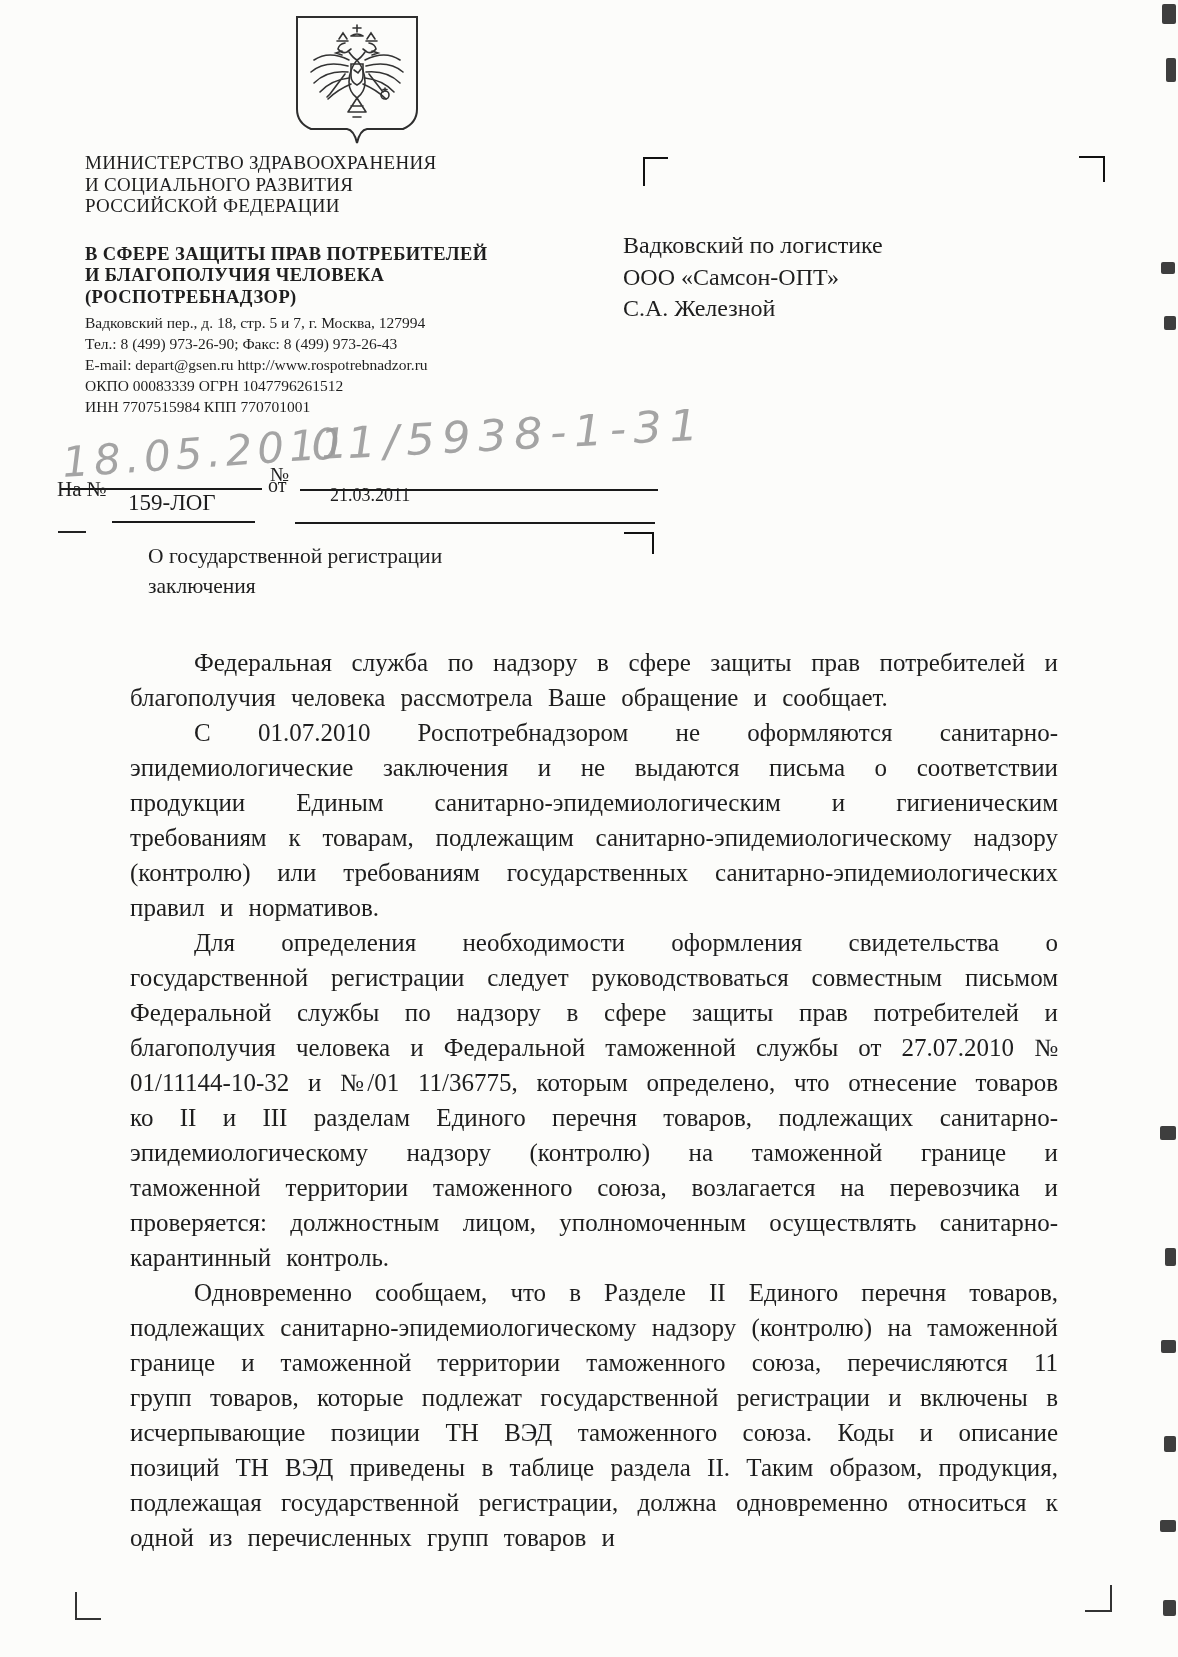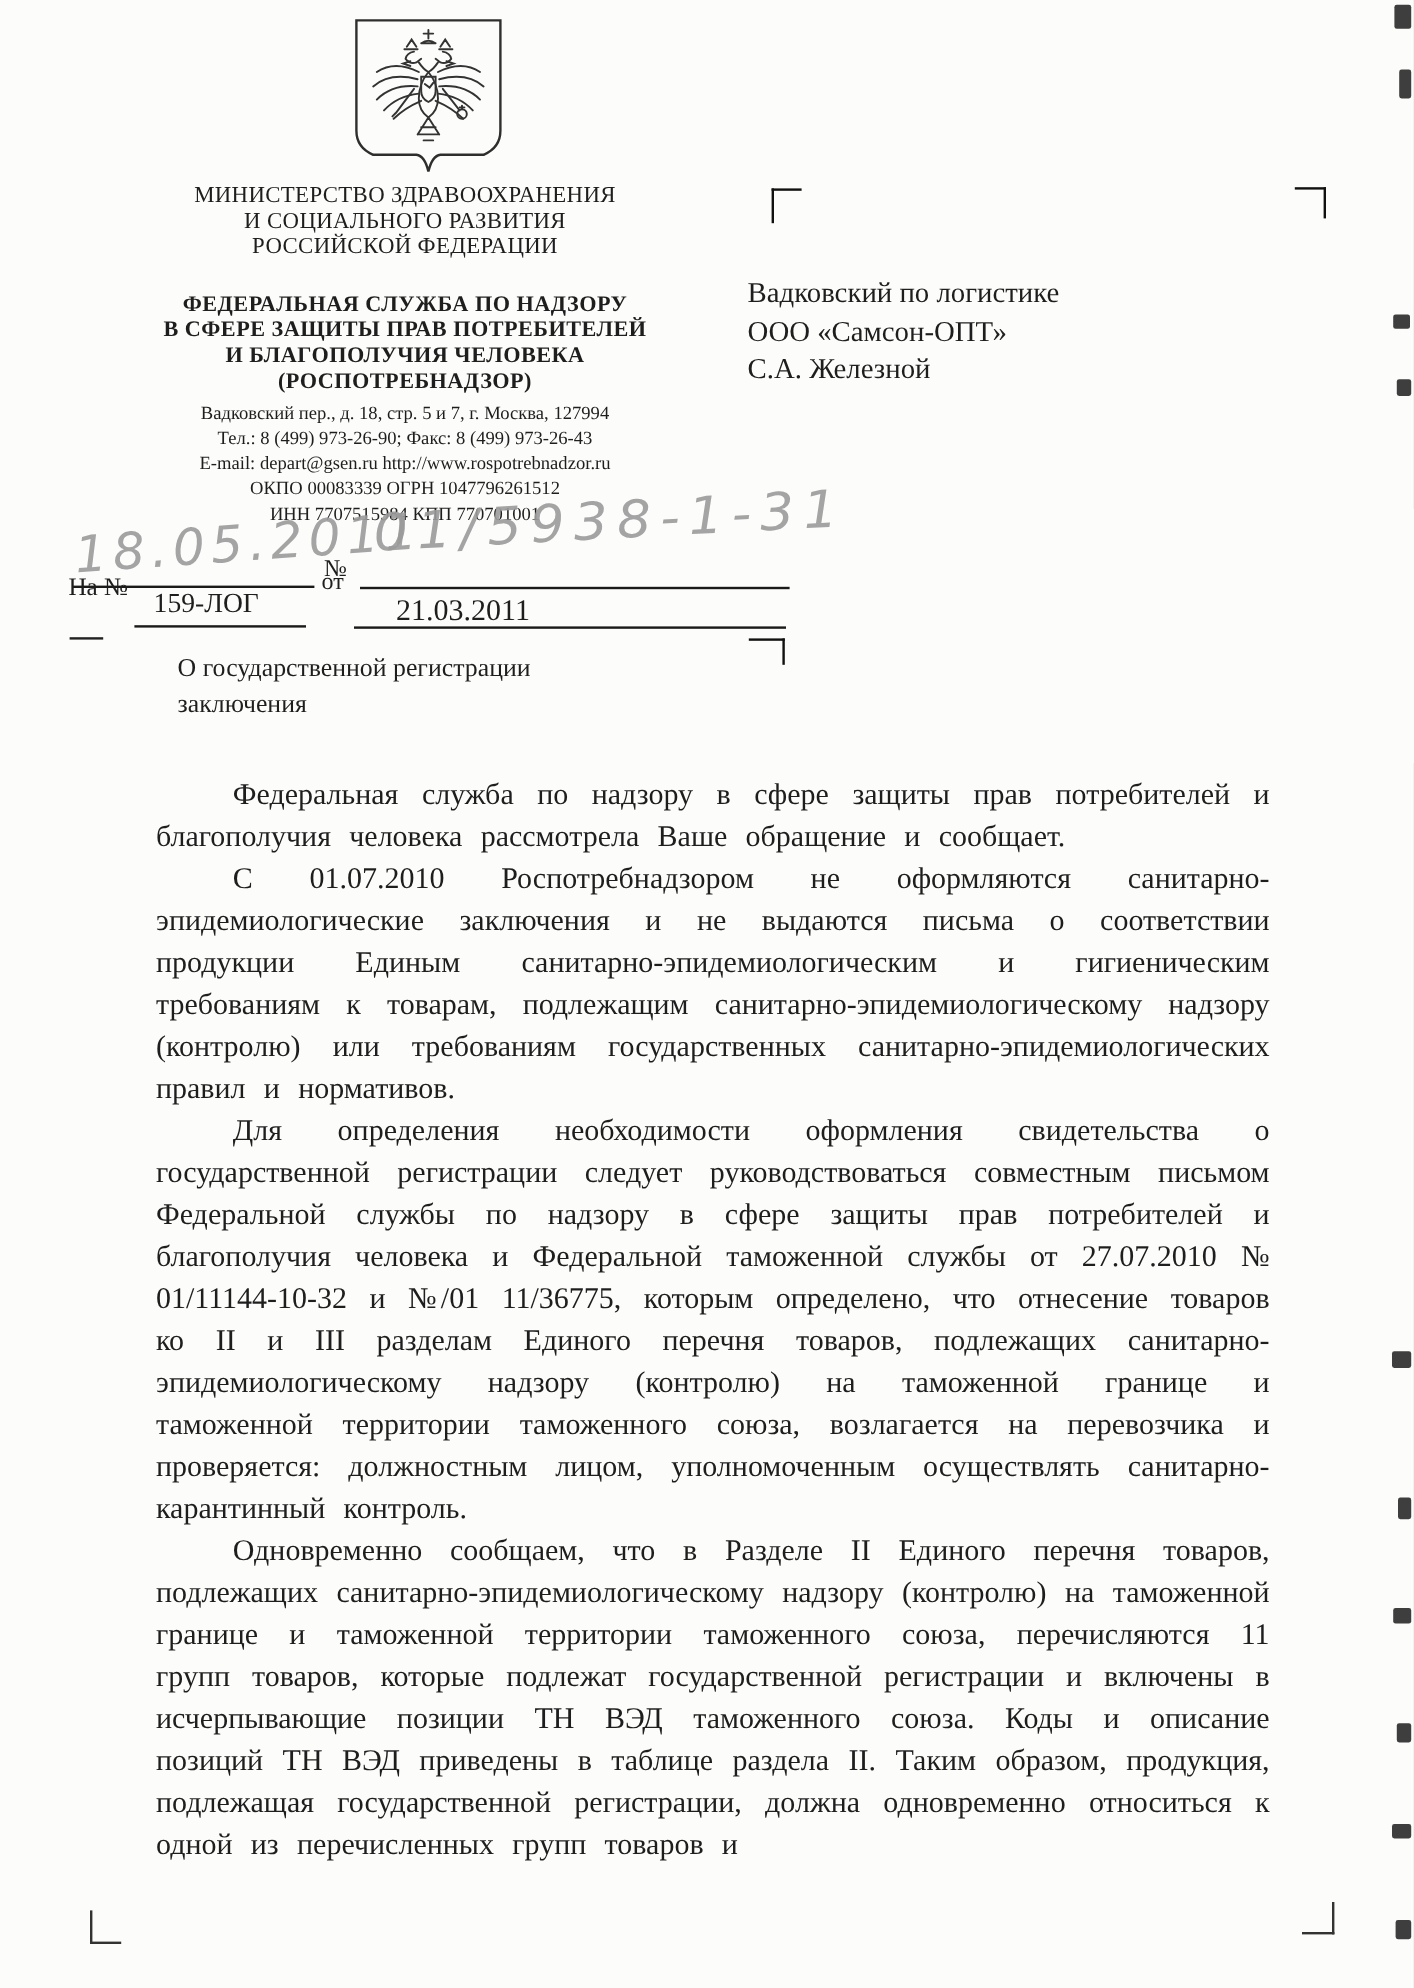--- a/index.html
+++ b/index.html
@@ -3,21 +3,21 @@
 <meta charset="utf-8">
 <style>
   html,body{margin:0;padding:0;background:#e8e8e6;}
   .page{
     position:relative;width:1178px;height:1657px;margin:0 auto;
     background:#fcfcfa;overflow:hidden;
     font-family:"Liberation Serif", serif;color:#1e1e1e;
   }
   
   .emblem{position:absolute;left:287px;top:12px;width:140px;height:138px;}
-  .letterhead{position:absolute;left:85px;top:152px;width:505px;text-align:center;}
+  .letterhead{position:absolute;left:85px;top:152px;width:505px;}
   .ministry div{font-size:19px;line-height:21.5px;letter-spacing:.3px;}
   .service{margin-top:27px;}
   .service div{font-weight:bold;font-size:18.5px;line-height:21.5px;letter-spacing:.4px;}
   .contacts{margin-top:4px;}
   .contacts div{font-size:15.5px;line-height:21px;}
   
   .addressee{position:absolute;left:623px;top:230px;font-size:24px;line-height:31.5px;}
   
   .hw{position:absolute;color:#9b9b9b;font-family:"DejaVu Sans",sans-serif;
       font-style:italic;white-space:nowrap;opacity:.9;}
@@ -26,21 +26,21 @@
   .ref-line{position:absolute;height:0;border-top:2px solid #1a1a1a;}
   .line-date{left:60px;top:488px;width:202px;}
   .line-num{left:300px;top:489px;width:358px;}
   .line-innum{left:112px;top:521px;width:143px;}
   .line-indate{left:295px;top:522px;width:360px;}
   .lbl{position:absolute;white-space:nowrap;}
   .lbl-no{left:270px;top:463px;font-size:20px;}
   .lbl-nano{left:57px;top:477px;font-size:21px;}
   .lbl-ot{left:268px;top:474px;font-size:20px;text-align:right;}
   .val-innum{left:128px;top:490px;font-size:23px;}
-  .val-indate{left:330px;top:496px;font-size:25px;}
+  .val-indate{left:330px;top:485px;font-size:18px;}
   
   .subject{position:absolute;left:128px;top:541px;font-size:21.5px;line-height:30px;margin-left:20px;}
   
   .body-text{position:absolute;left:130px;top:645px;width:928px;
              font-size:25px;line-height:35px;text-align:justify;}
   .body-text p{margin:0;text-indent:64px;word-spacing:9px;}
   
   .mark{position:absolute;}
   .m-tl{left:643px;top:157px;width:23px;height:27px;border-top:2px solid #111;border-left:2px solid #111;}
   .m-tr{left:1079px;top:156px;width:24px;height:24px;border-top:2px solid #111;border-right:2px solid #111;}
@@ -84,21 +84,20 @@
     </g>
   </svg>
 
   <div class="letterhead">
     <div class="ministry">
       <div>МИНИСТЕРСТВО ЗДРАВООХРАНЕНИЯ</div>
       <div>И СОЦИАЛЬНОГО РАЗВИТИЯ</div>
       <div>РОССИЙСКОЙ ФЕДЕРАЦИИ</div>
     </div>
     <div class="service">
-      <div>ФЕДЕРАЛЬНАЯ СЛУЖБА ПО НАДЗОРУ</div>
       <div>В СФЕРЕ ЗАЩИТЫ ПРАВ ПОТРЕБИТЕЛЕЙ</div>
       <div>И БЛАГОПОЛУЧИЯ ЧЕЛОВЕКА</div>
       <div>(РОСПОТРЕБНАДЗОР)</div>
     </div>
     <div class="contacts">
       <div>Вадковский пер., д. 18, стр. 5 и 7,  г. Москва, 127994</div>
       <div>Тел.: 8 (499) 973-26-90; Факс: 8 (499) 973-26-43</div>
       <div>E-mail: depart@gsen.ru  http://www.rospotrebnadzor.ru</div>
       <div>ОКПО 00083339  ОГРН 1047796261512</div>
       <div>ИНН 7707515984  КПП 770701001</div>

